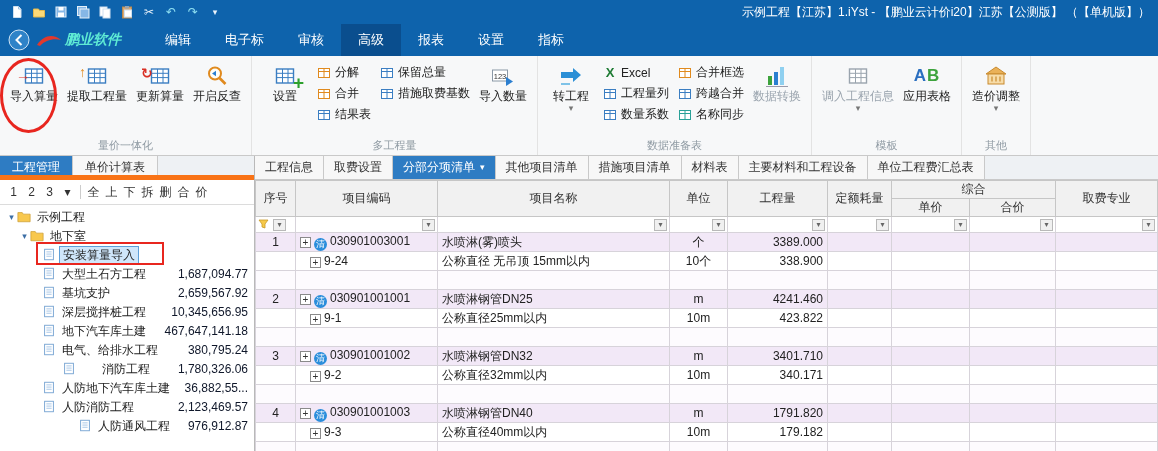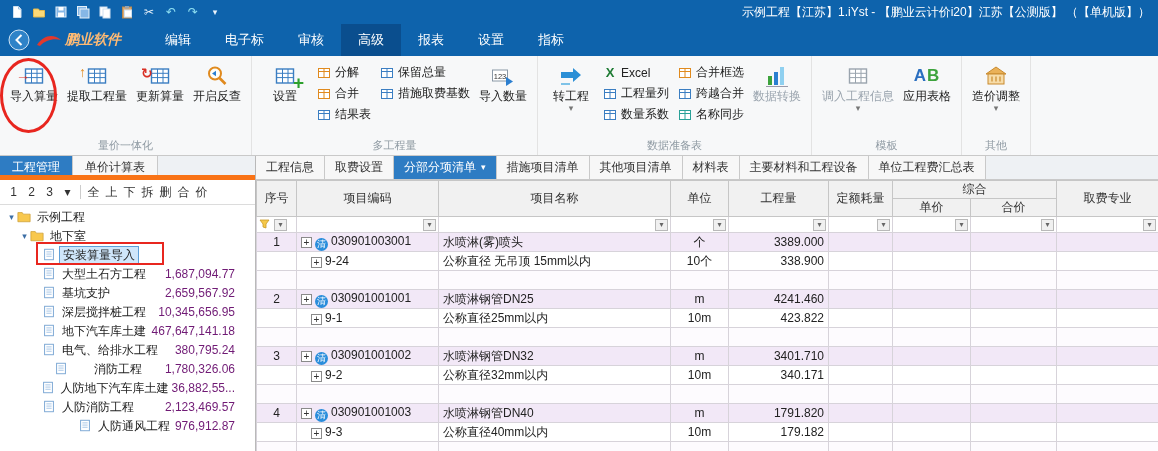--- a/index.html
+++ b/index.html
@@ -10,21 +10,21 @@
   .titlebar{height:24px;background:#0e63ac;display:flex;align-items:center;padding:0 8px;color:#fff}
   .qat{display:flex;align-items:center;gap:4px}
   .qbtn{width:18px;height:18px;display:flex;align-items:center;justify-content:center}
   .qic{width:14px;height:14px;display:block}
   .qch{color:#eaf3fb;font-size:12px;line-height:1}
   .wtitle{margin-left:auto;font-size:12px;white-space:nowrap;color:#fff}
 
   
   .menubar{height:32px;background:#0e63ac;display:flex;align-items:center;color:#fff}
   .backbtn{margin:0 6px 0 8px;display:flex;align-items:center}
-  .logo{display:flex;align-items:center;gap:3px;width:112px;font-weight:bold;font-style:italic;font-size:14px;color:#fdba74}
+  .logo{display:flex;align-items:center;gap:3px;width:112px;font-weight:bold;font-style:italic;font-size:14px;color:#5eead4}
   .menuitems{display:flex;height:32px}
   .menu-item{padding:0 17px;line-height:32px;font-size:13px;color:#fff;cursor:default}
   .menu-item.active{background:#0a4e8e}
 
   
   .ribbon{height:100px;background:#f7f8f9;border-bottom:1px solid #c9c9c9;display:flex}
   .rgroup{display:flex;flex-direction:column;border-right:1px solid #e3e3e3;padding:0 2px}
   .rbody{flex:1;display:flex;align-items:stretch;gap:3px;padding:3px 5px 0}
   .rlabel{height:17px;line-height:15px;text-align:center;color:#8f9aa3;font-size:11px;white-space:nowrap;padding:0 6px}
   .lbtn{min-width:52px;max-width:90px;display:flex;flex-direction:column;align-items:center;gap:1px;padding:4px 3px 0;text-align:center}
@@ -48,21 +48,21 @@
   .ltab.active{background:#2e7cc3;color:#fff}
   .ltoolbar{height:25px;display:flex;align-items:center;gap:1px;padding:0 5px;border-bottom:1px solid #dcdcdc;color:#333}
   .tbt{min-width:17px;height:19px;display:flex;align-items:center;justify-content:center;font-size:12px}
   .tsep{width:1px;height:14px;background:#ccc;margin:0 3px}
   .tree{flex:1;overflow:hidden;padding-top:2px}
   .titem{height:19px;display:flex;align-items:center;font-size:12px;color:#222;white-space:nowrap}
   .exp{width:11px;font-size:9px;color:#3c6ea5;text-align:center;flex:0 0 11px}
   .tico{width:14px;height:13px;flex:0 0 14px;margin-right:3px;display:block}
   .titem .lab{padding:0 3px;line-height:16px}
   .titem.selected .lab{background:#cfe6fa;border:1px solid #5e9fd8}
-  .amount{margin-left:auto;color:#701a75;padding-right:20px}
+  .amount{margin-left:auto;color:#0f172a;padding-right:6px}
 
   .main{flex:1;display:flex;flex-direction:column;background:#fff}
   .mtabs{height:24px;display:flex;background:#eef1f4;border-bottom:1px solid #c9c9c9}
   .mtab{padding:0 10px;line-height:23px;border-right:1px solid #c9c9c9;background:#f7f7f7;color:#333;font-size:12px;display:flex;align-items:center;gap:5px;white-space:nowrap}
   .mtab.active{background:#2e7cc3;color:#fff}
   .tdrop{font-size:9px}
   .gridwrap{flex:1;overflow:hidden}
   table.grid{border-collapse:collapse;table-layout:fixed;width:902px;font-size:12px}
   .grid th{background:#f1f1f1;border:1px solid #c6c6c6;font-weight:normal;height:17px;color:#333;padding:0 2px;white-space:nowrap;overflow:hidden}
   .grid td{border:1px solid #d7d3da;height:19px;padding:0 4px;overflow:hidden;white-space:nowrap}
@@ -506,24 +506,24 @@
           <span>工程信息</span>
         </div>
         <div class="mtab">
           <span>取费设置</span>
         </div>
         <div class="mtab active">
           <span>分部分项清单</span>
           <span class="tdrop">▾</span>
         </div>
         <div class="mtab">
+          <span>其他项目清单</span>
+        </div>
+        <div class="mtab">
           <span>措施项目清单</span>
-        </div>
-        <div class="mtab">
-          <span>其他项目清单</span>
         </div>
         <div class="mtab">
           <span>材料表</span>
         </div>
         <div class="mtab">
           <span>主要材料和工程设备</span>
         </div>
         <div class="mtab">
           <span>单位工程费汇总表</span>
         </div>

